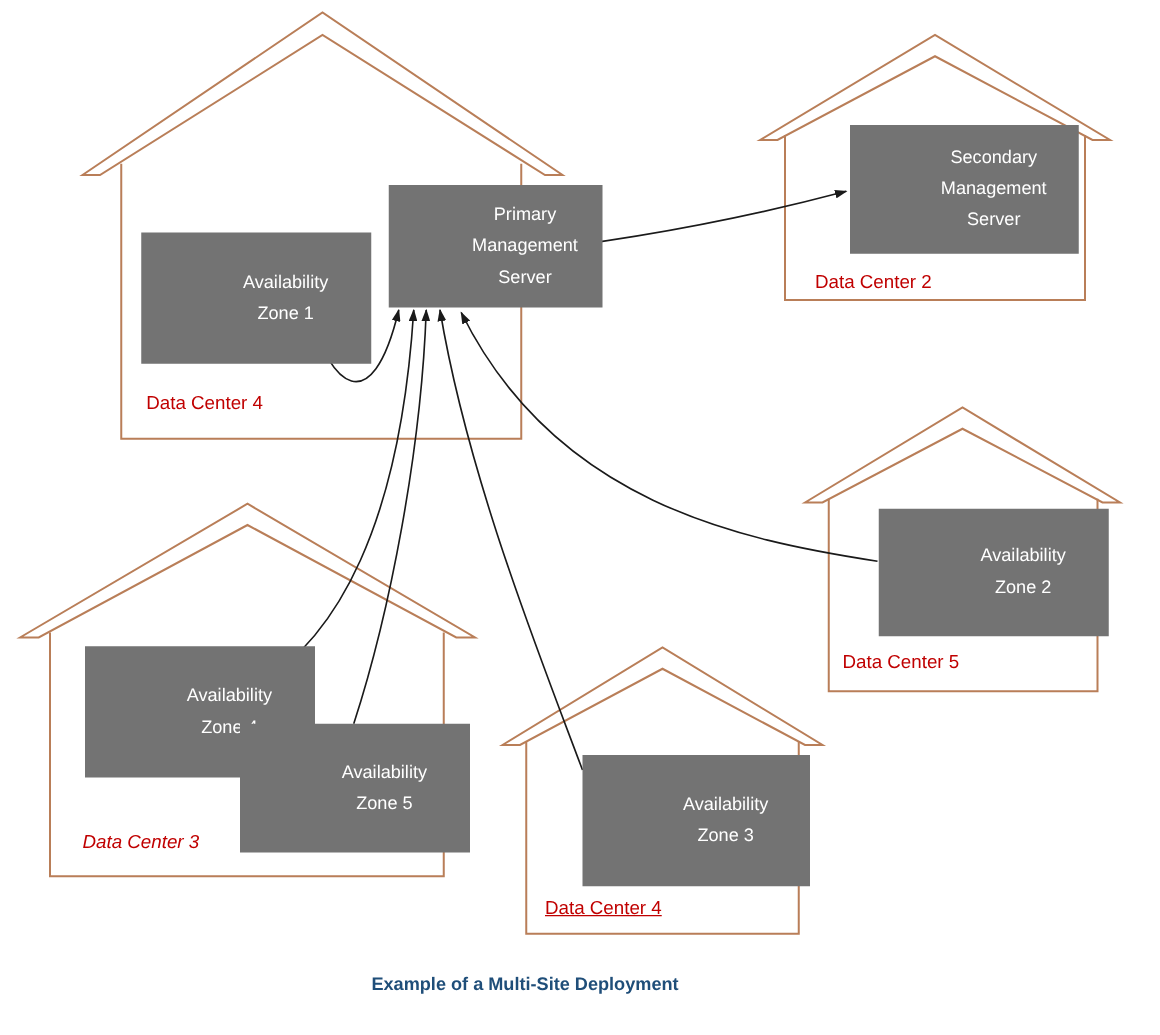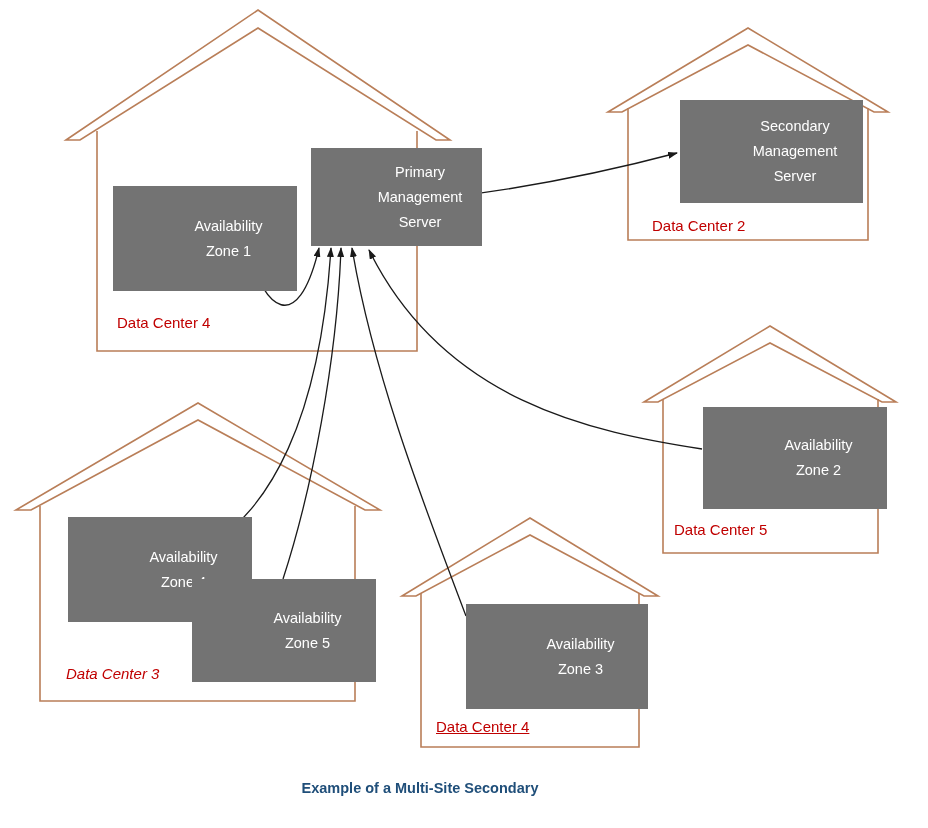--- a/index.html
+++ b/index.html
@@ -130,15 +130,15 @@
 
   <div class="dc-label" style="left:606px; top:217px;margin-left:46px;">Data Center 2</div>
 
   <div class="dc-label" style="left:66px; top:665px;font-style:italic;">Data Center 3</div>
 
   <div class="dc-label" style="left:436px; top:718px;text-decoration:underline;">Data Center 4</div>
 
   <div class="dc-label" style="left:674px; top:521px;">Data Center 5</div>
 
 
-  <div class="diagram-title">Example of a Multi-Site Secondary</div>
+  <div class="diagram-title">Example of a Multi-Site Deployment</div>
 
 </div>
 
 </body></html>

